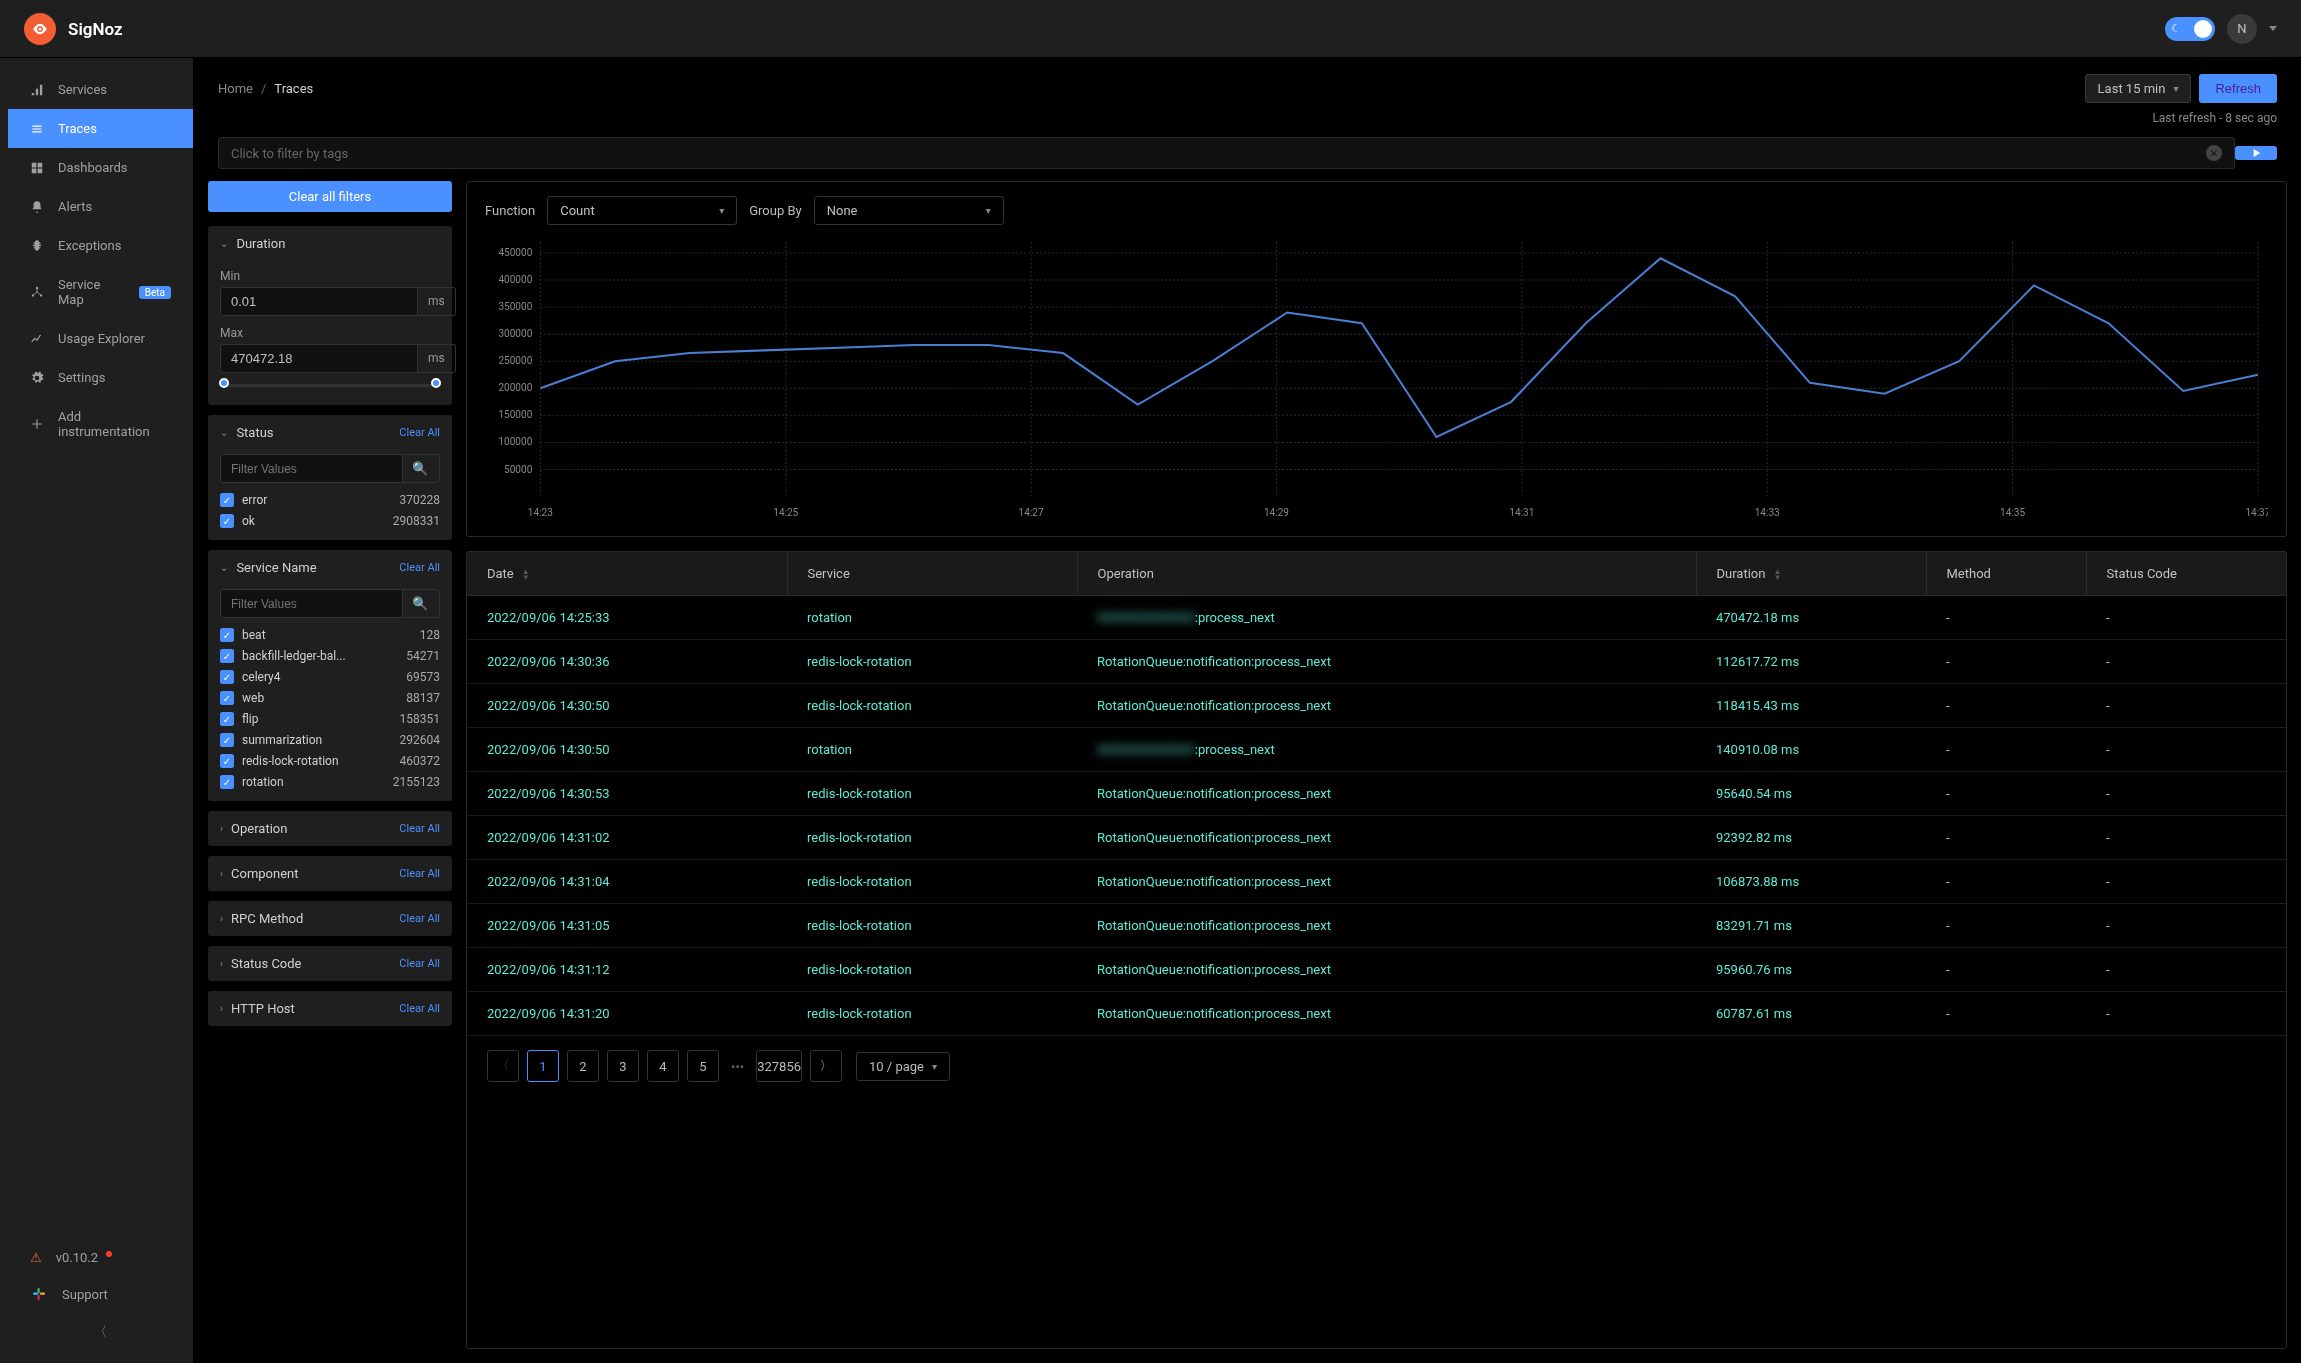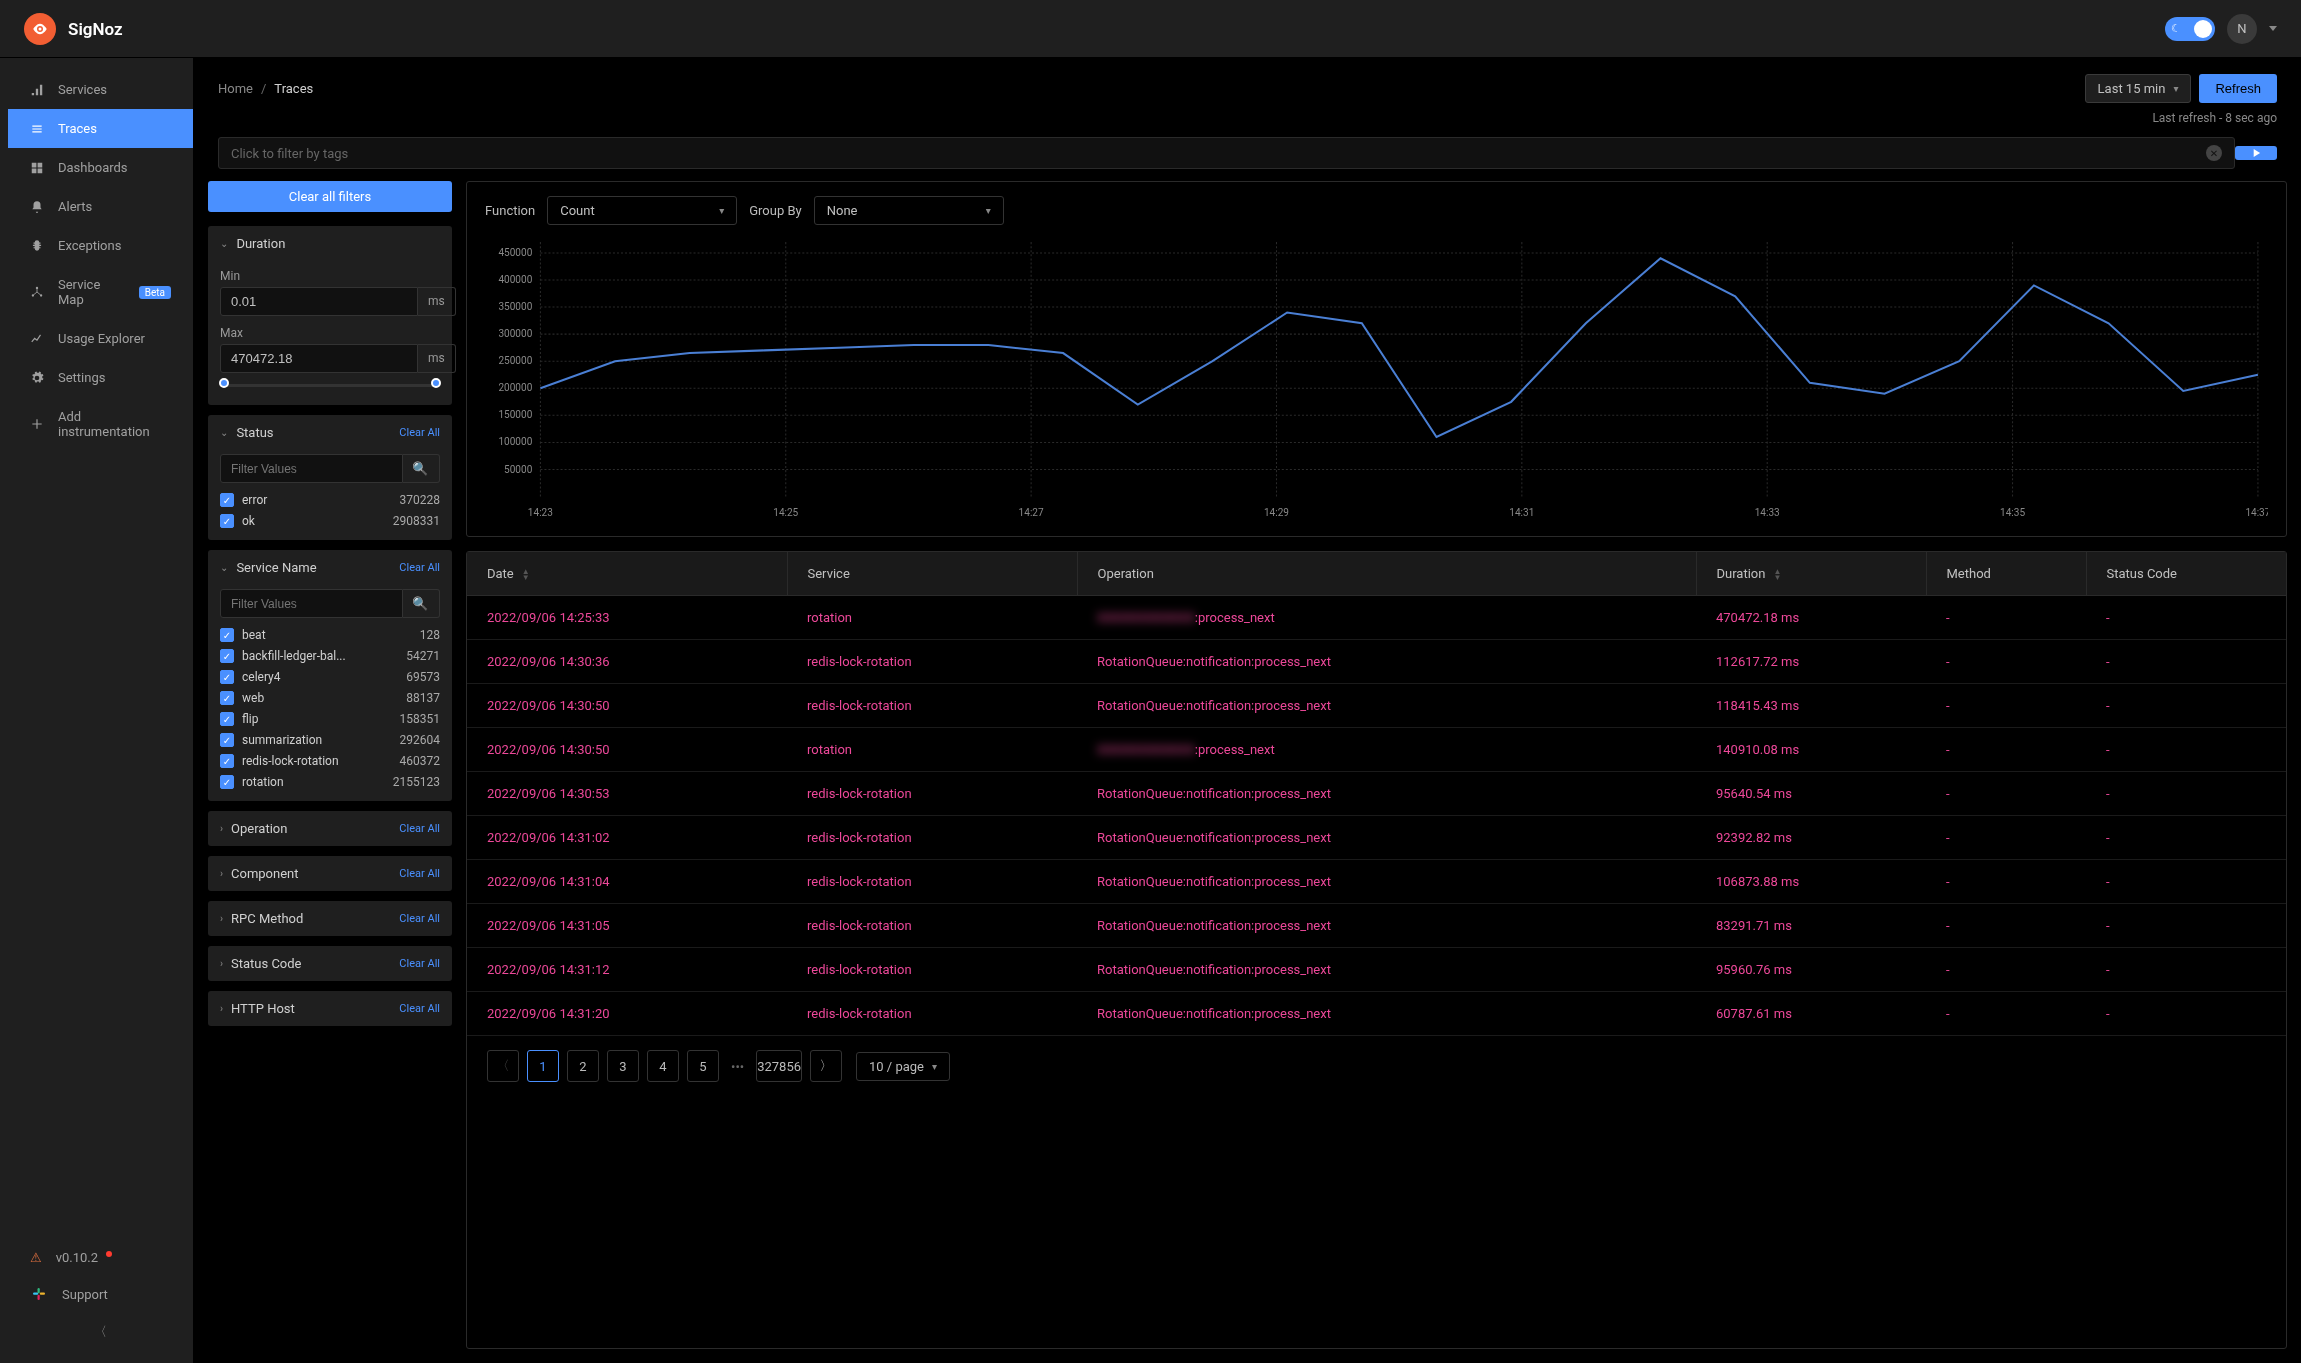--- a/index.html
+++ b/index.html
@@ -82,21 +82,21 @@
 }
 .breadcrumb { color: #888; font-size: 13px; display: flex; gap: 8px; }
 .bc-sep { color: #666; }
 .bc-current { color: #d0d0d0; }
 .right-controls { display: flex; align-items: center; gap: 8px; }
 .time-select {
   border: 1px solid #3a3a3a; background: #1f1f1f; color: #c0c0c0;
   padding: 6px 12px; border-radius: 3px; display: flex; align-items: center; gap: 8px;
 }
 .btn-refresh {
-  background: #4a90ff; color: #000000; border: none; padding: 7px 16px;
+  background: #4a90ff; color: #4c1d95; border: none; padding: 7px 16px;
   border-radius: 3px; cursor: pointer; font-size: 13px;
 }
 .last-refresh { text-align: right; padding: 0 24px 12px; color: #888; font-size: 12px; }
 
 .tags-row { display: flex; padding: 0 24px 12px; align-items: center; }
 .tags-input {
   flex: 1; display: flex; align-items: center; justify-content: space-between;
   border: 1px solid #2a2a2a; background: #111; padding: 7px 12px; border-radius: 3px;
   color: #666;
 }
@@ -157,21 +157,21 @@
 
 
 .table-panel { border: 1px solid #2a2a2a; border-radius: 3px; flex: 1; display: flex; flex-direction: column; }
 .table { width: 100%; border-collapse: collapse; }
 .table th {
   text-align: left; padding: 14px 20px; color: #c0c0c0; font-weight: 400;
   border-bottom: 1px solid #2a2a2a; background: #1a1a1a; font-size: 13px;
 }
 .sort-arrows { display: inline-flex; flex-direction: column; margin-left: 8px; line-height: 6px; font-size: 8px; color: #555; vertical-align: middle; }
 .table td {
-  padding: 14px 20px; border-bottom: 1px solid #1a1a1a; color: #ec4899; font-size: 13px;
+  padding: 14px 20px; border-bottom: 1px solid #1a1a1a; color: #5eead4; font-size: 13px;
 }
 .col-sep { border-right: 1px solid #2a2a2a; }
 .blur { filter: blur(5px); user-select: none; }
 
 .pagination {
   display: flex; align-items: center; gap: 8px; padding: 14px 20px;
 }
 .page-btn {
   min-width: 32px; height: 32px; border: 1px solid #333; display: flex;
   align-items: center; justify-content: center; border-radius: 3px; cursor: pointer;

